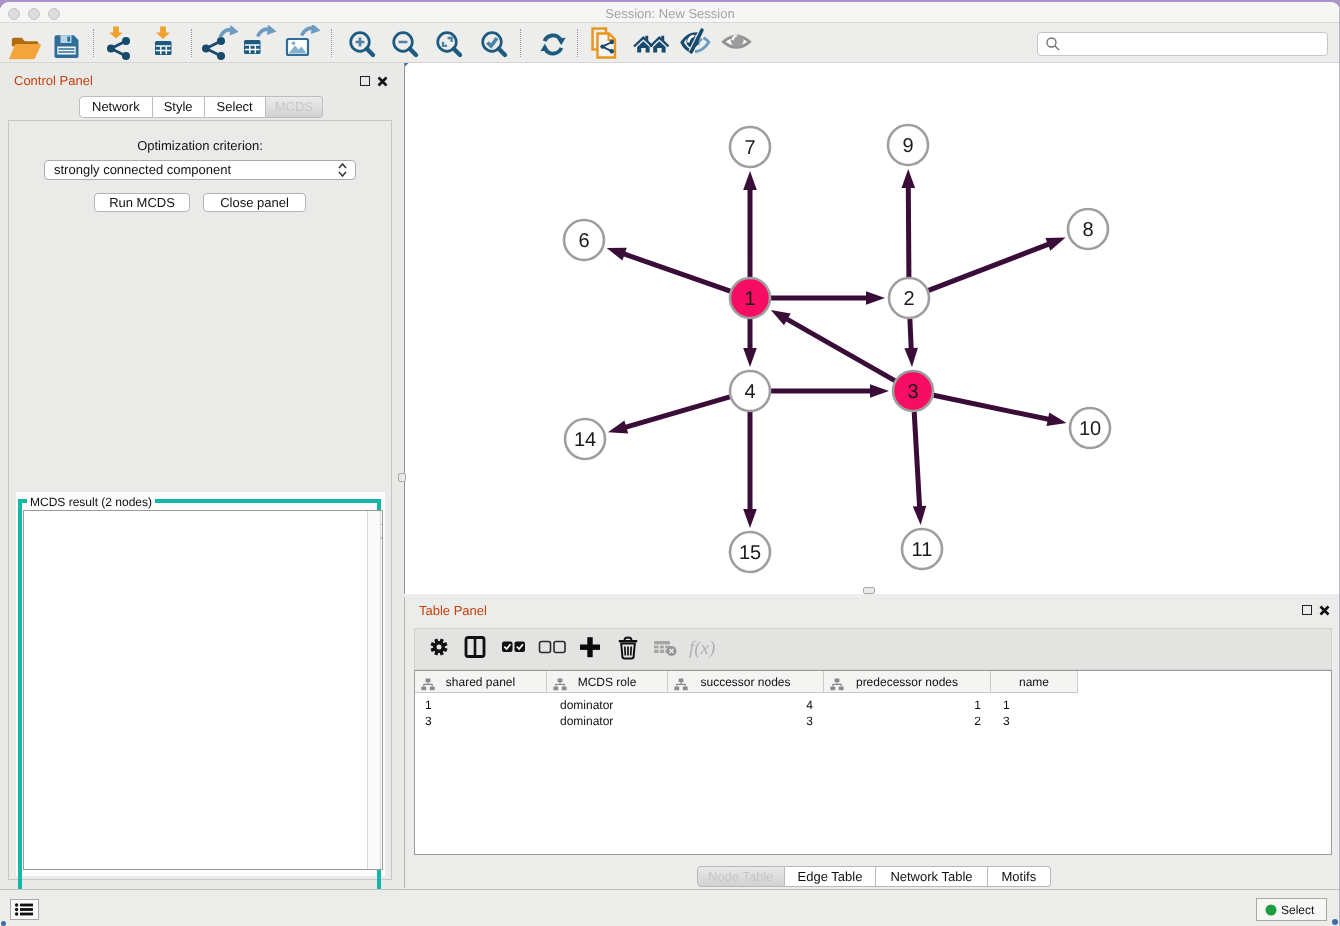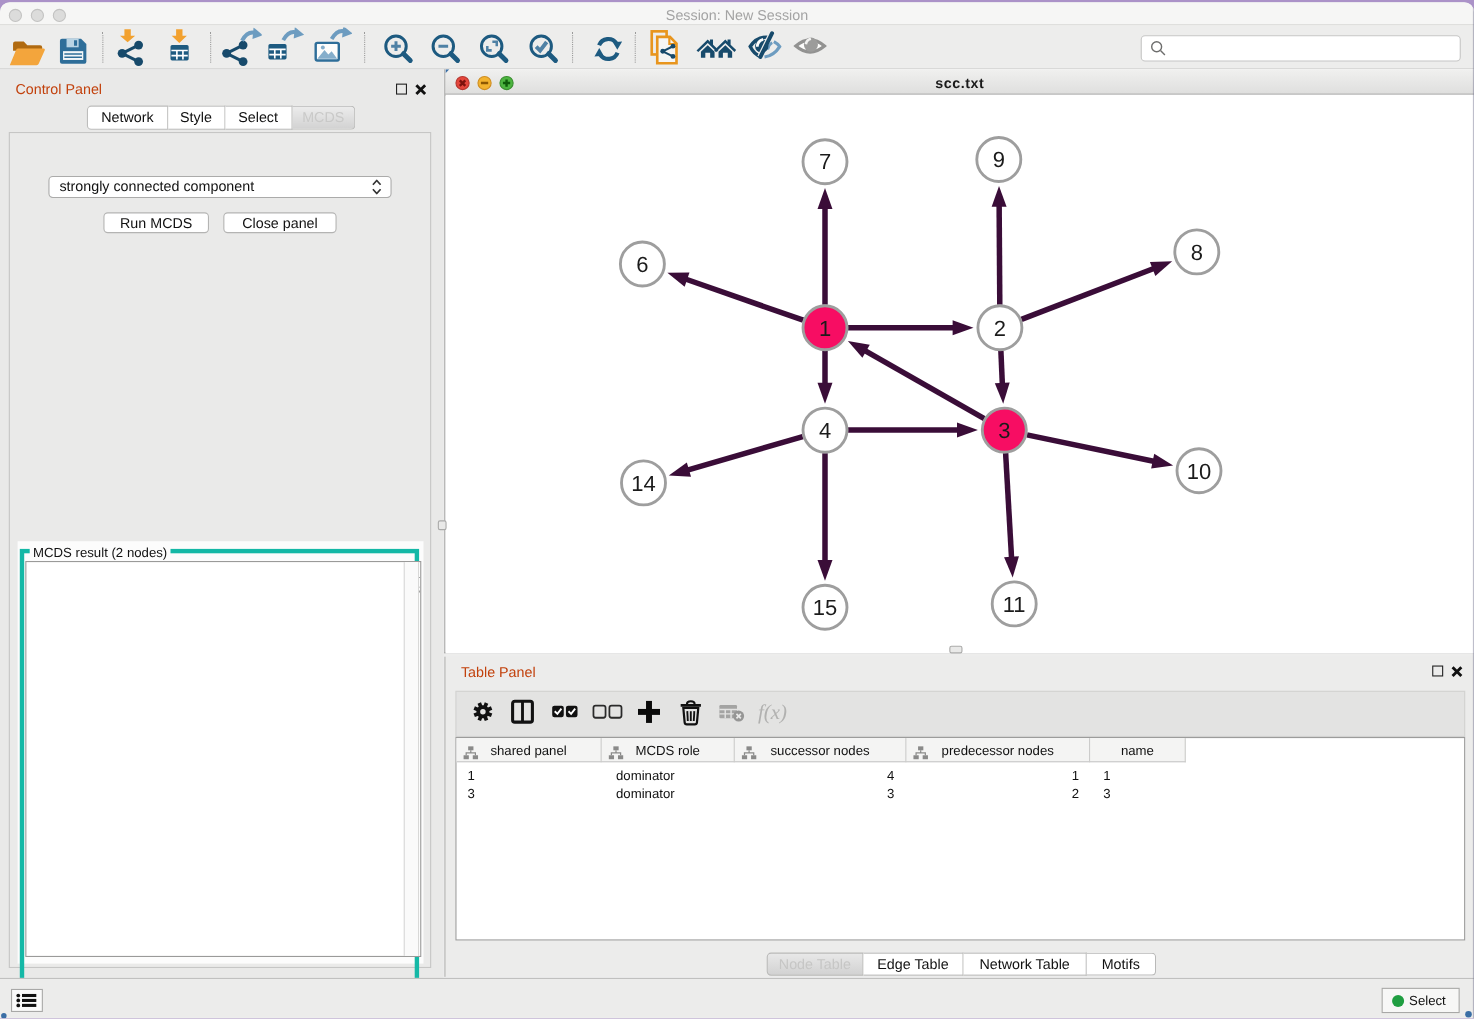--- a/index.html
+++ b/index.html
@@ -229,58 +229,41 @@
     <svg class="closex" style="left:377px;top:13px;" width="11" height="11" viewBox="0 0 11 11">
         <path d="M1.5 1.5 L9.5 9.5 M9.5 1.5 L1.5 9.5" stroke="#111" stroke-width="2.6"></path>
       </svg>
     <div class="tabs">
       <div class="tab first">Network</div>
       <div class="tab" style="padding:0 11px;">Style</div>
       <div class="tab">Select</div>
       <div class="tab sel last" style="padding:0 9px;">MCDS</div>
     </div>
     <div class="cpcontent">
+      <div class="optlabel">Optimization criterion:</div>
       <div class="combo">strongly connected component
         <svg width="9" height="14" viewBox="0 0 9 14" style="position:absolute;right:8px;top:2px;">
           <path d="M1 5 L4.5 1 L8 5" fill="none" stroke="#333" stroke-width="1.5"></path>
           <path d="M1 9 L4.5 13 L8 9" fill="none" stroke="#333" stroke-width="1.5"></path>
         </svg>
       </div>
       <div class="btn" style="left:85px;top:72px;width:96px;">Run MCDS</div>
       <div class="btn" style="left:194px;top:72px;width:103px;">Close panel</div>
       <div class="resultpanel">
         <div class="mcdsgroup">
           <span class="legend">MCDS result (2 nodes)</span>
           <div class="mcdsbox">1<br>3
             <div class="mcdsscroll"></div>
           </div>
         </div>
       </div>
     </div>
   </div>
 
   <div class="netwin">
-    <div class="nettitle">
-      <div class="tl2" style="left:9px;background:#e4463c;border:1px solid #b63730;">
-        <svg width="11" height="11" viewBox="0 0 11 11" style="position:absolute;left:0;top:0;">
-            <path d="M3 3 L8 8 M8 3 L3 8" stroke="#7c120d" stroke-width="2.2"></path>
-          </svg>
-        </div>
-      <div class="tl2" style="left:29px;background:#f3b32e;border:1px solid #cf8e24;">
-        <svg width="11" height="11" viewBox="0 0 11 11" style="position:absolute;left:0;top:0;">
-            <path d="M2.2 5.5 H8.8" stroke="#8d5803" stroke-width="2.2"></path>
-          </svg>
-        </div>
-      <div class="tl2" style="left:49px;background:#4db540;border:1px solid #3b8f31;">
-        <svg width="11" height="11" viewBox="0 0 11 11" style="position:absolute;left:0;top:0;">
-            <path d="M2.2 5.5 H8.8 M5.5 2.2 V8.8" stroke="#0e5c0a" stroke-width="2.2"></path>
-          </svg>
-        </div>
-      <div class="t">scc.txt</div>
-    </div>
     <svg style="position:absolute;left:0;top:0;" width="4" height="4" viewBox="0 0 4 4">
         <path d="M0 0 H3.5 L0 3.5 z" fill="#3a6ea5"></path>
       </svg>
     <div class="canvas">
       <svg width="935" height="507" viewBox="0 0 935 507">
 <line x1="345.0" y1="190.0" x2="345.0" y2="100.0" stroke="#3a0d38" stroke-width="5"></line>
 <polygon points="345.0,84.0 351.8,103.0 338.2,103.0" fill="#3a0d38"></polygon>
 <line x1="325.2" y1="204.1" x2="216.8" y2="166.2" stroke="#3a0d38" stroke-width="5"></line>
 <polygon points="201.7,160.9 221.8,160.8 217.4,173.6" fill="#3a0d38"></polygon>
 <line x1="366.0" y1="211.0" x2="464.0" y2="211.0" stroke="#3a0d38" stroke-width="5"></line>

